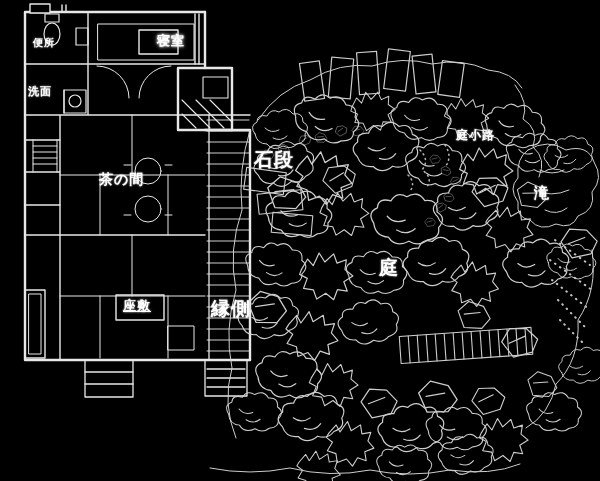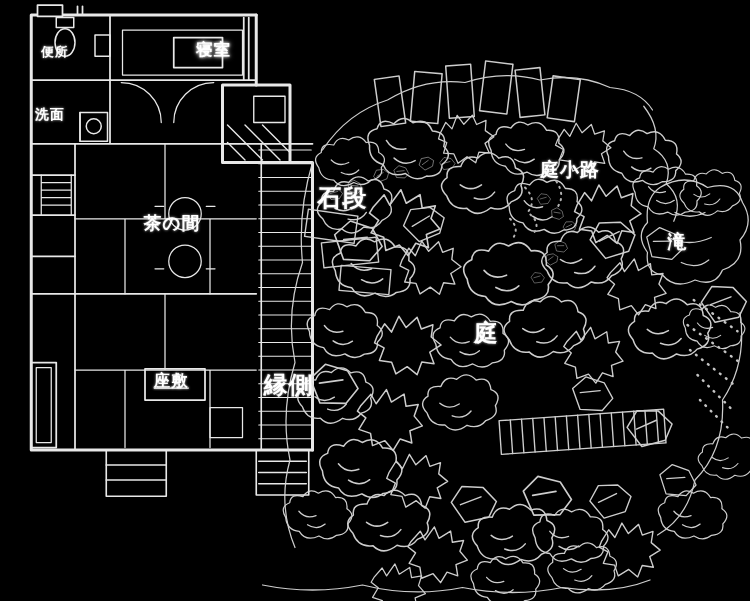--- a/index.html
+++ b/index.html
@@ -9,25 +9,25 @@
   }
   .plan-svg{position:absolute;left:0;top:0;}
   .lbl{
     position:absolute;color:#ffffff;font-weight:bold;line-height:1;
     text-shadow:0 0 2px rgba(255,255,255,.85);white-space:nowrap;
     letter-spacing:1px;user-select:none;
   }
   .lbl-toilet{left:33px;top:38px;font-size:10px;}
   .lbl-washroom{left:28px;top:86px;font-size:11px;}
   .lbl-bedroom{left:144px;top:34px;font-size:13px;text-shadow:0 0 4px #fff,0 0 2px #fff;padding-left:13px;}
-  .lbl-tea{left:115px;top:172px;font-size:14px;}
+  .lbl-tea{left:99px;top:172px;font-size:14px;}
   .lbl-zashiki{left:123px;top:299px;font-size:13px;text-decoration:underline;}
   .lbl-engawa{left:211px;top:299px;font-size:19px;}
   .lbl-stone{left:254px;top:150px;font-size:19px;}
-  .lbl-path{left:432px;top:129px;font-size:15px;}
+  .lbl-path{left:456px;top:129px;font-size:12px;}
   .lbl-garden{left:379px;top:258px;font-size:19px;}
   .lbl-fall{left:534px;top:186px;font-size:15px;}
 </style>
 </head>
 <body>
 
 <div class="canvas">
 
   <svg class="plan-svg" width="600" height="481" viewBox="0 0 600 481">
     <defs>

